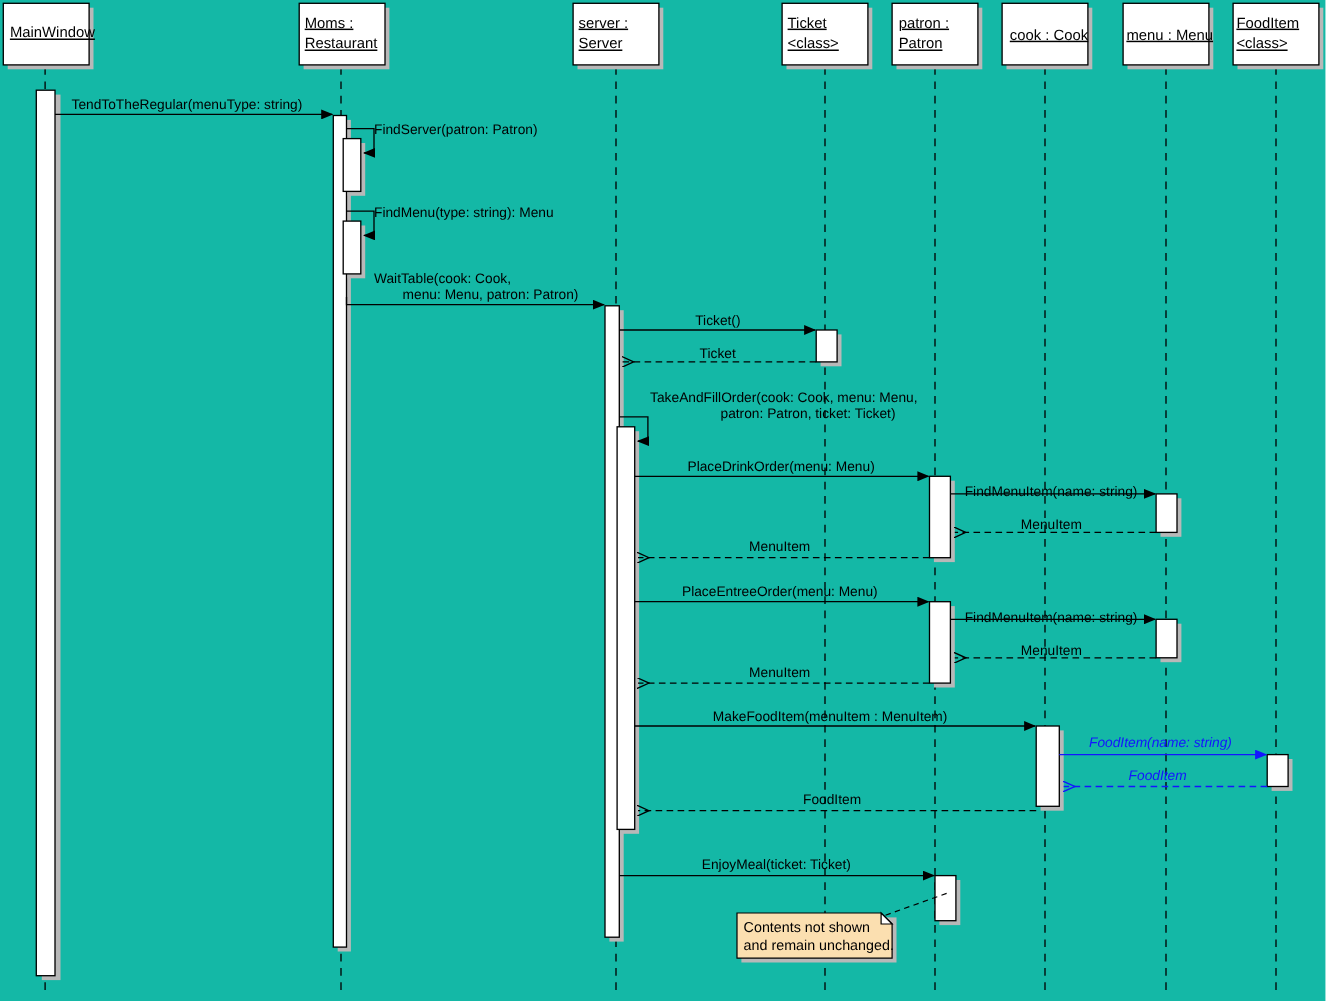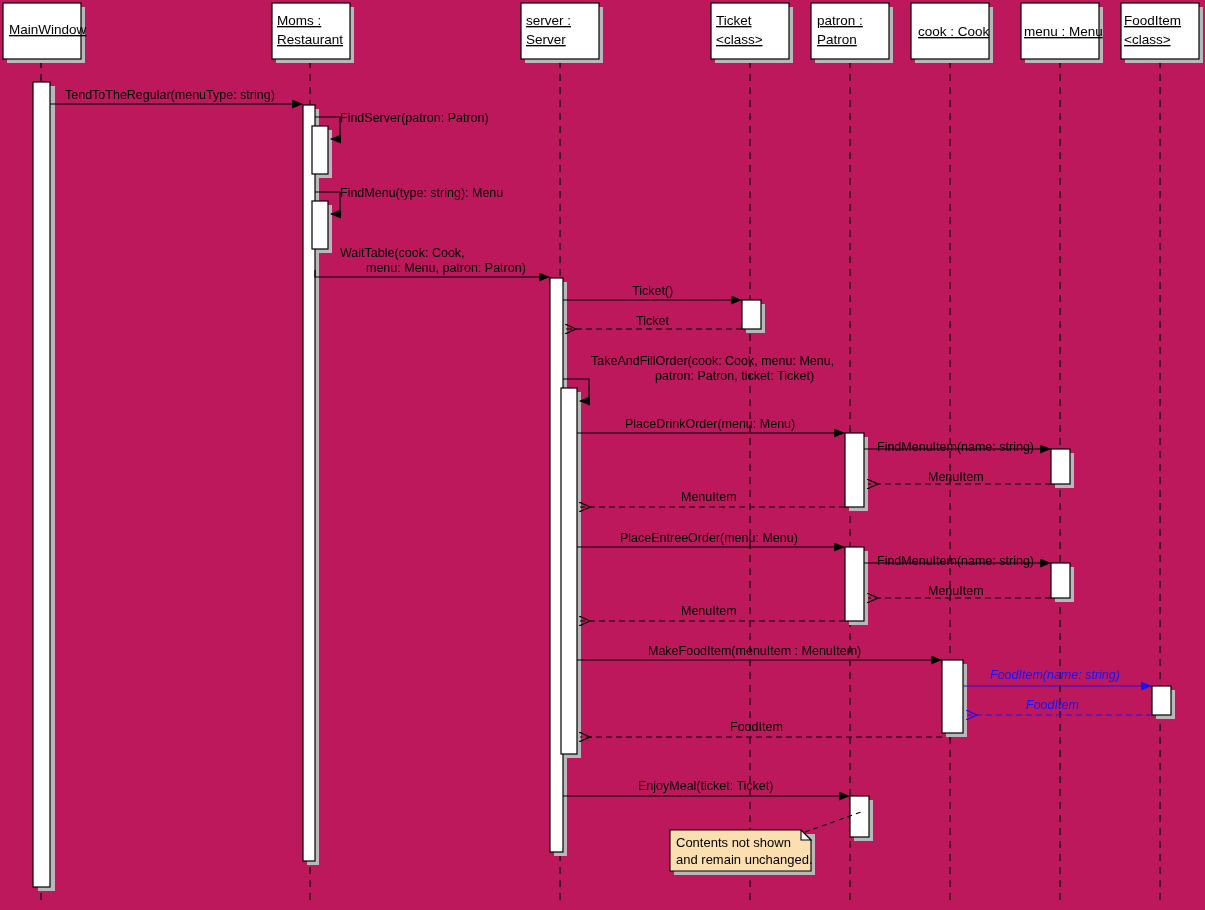--- a/index.html
+++ b/index.html
@@ -8,21 +8,21 @@
     padding: 0;
     background: #ffffff;
   }
   body {
     font-family: "Liberation Sans", sans-serif;
   }
   #diagram-root {
     position: relative;
     width: 1205px;
     height: 910px;
-    background: #be185d;
+    background: #14b8a6;
     overflow: hidden;
   }
   svg#sequence-canvas {
     position: absolute;
     top: 0;
     left: 0;
     width: 1205px;
     height: 910px;
   }
   .lifeline-box-rect {

